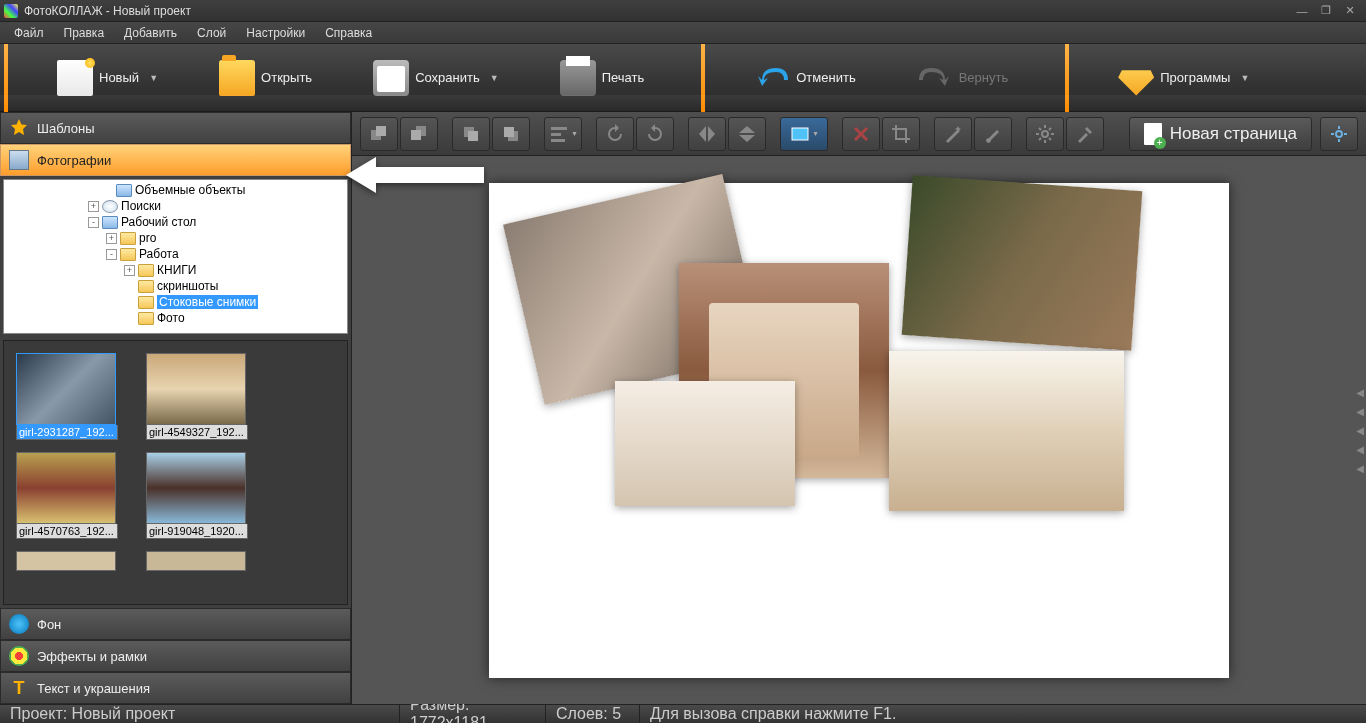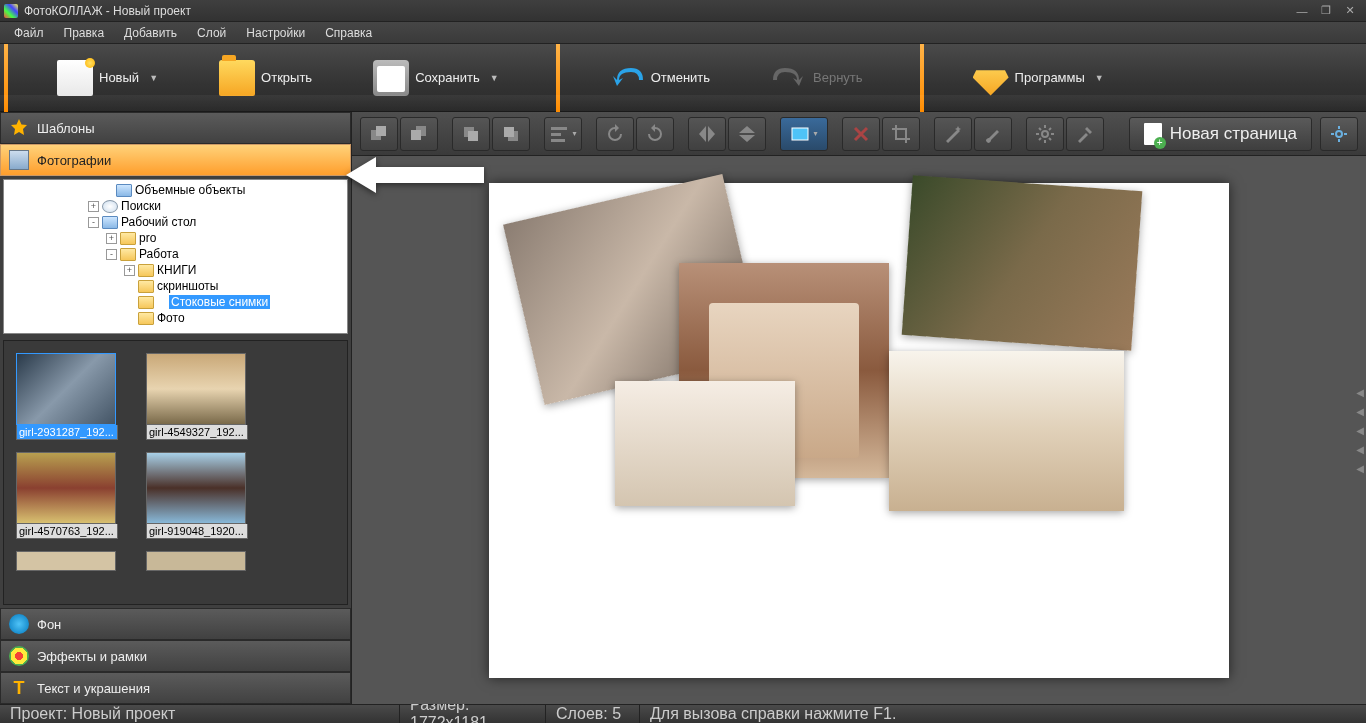--- a/index.html
+++ b/index.html
@@ -54,21 +54,21 @@
 .treewrap { flex:0 0 155px; background:#fff; margin:3px; border:1px solid #888; overflow:auto; position:relative; }
 .tree { font-size:12px; color:#000; padding:2px; }
 .tree-row { display:flex; align-items:center; height:16px; white-space:nowrap; cursor:pointer;}
 .tree-row .ind { display:inline-block;}
 .tree-row .exp { width:11px; height:11px; border:1px solid #999; background:#fff; font-size:9px; line-height:9px; text-align:center; margin-right:3px; color:#555;}
 .tree-row .noexp { width:11px; display:inline-block; margin-right:3px;}
 .tree-row .fico { width:16px; height:13px; margin-right:3px; }
 .fico.folder { background:linear-gradient(#ffe9a3,#f6c75a); border:1px solid #c9a13b; border-radius:1px;}
 .fico.drive { background:linear-gradient(#cde6ff,#8ab8e6); border:1px solid #5a8ac0; border-radius:1px;}
 .fico.search { background:radial-gradient(#fff,#cde); border-radius:50%; border:1px solid #89a;}
-.tree-row.sel span.label { background:#3399ff; color:#fff; padding:0 2px;margin-left:12px;}
+.tree-row.sel span.label { background:#3399ff; color:#fff; padding:0 2px;}
 .treewrap::-webkit-scrollbar { width:17px;}
 .treewrap::-webkit-scrollbar-track { background:#e8e8e8;}
 .treewrap::-webkit-scrollbar-thumb { background:#c0c0c0; border:1px solid #999;}
 
 
 .thumbwrap { flex:1; background:#3a3a3a; margin:3px; border:1px solid #222; overflow-y:scroll; padding:12px; display:flex; flex-wrap:wrap; gap:12px 28px; align-content:flex-start;}
 .thumbwrap::-webkit-scrollbar { width:17px;}
 .thumbwrap::-webkit-scrollbar-track { background:#4a4a4a;}
 .thumbwrap::-webkit-scrollbar-thumb { background:#777; border:1px solid #555; border-radius:2px;}
 .thumb { width:102px; }
@@ -141,20 +141,24 @@
       <span class="caret">▼</span>
   </div>
   <div class="tbar-btn">
     <div class="ico ico-open"></div>
     <span class="lbl">Открыть</span>
   </div>
   <div class="tbar-btn">
     <div class="ico ico-save"></div>
     <span class="lbl">Сохранить</span>
       <span class="caret">▼</span>
+  </div>
+  <div class="tbar-btn">
+    <div class="ico ico-print"></div>
+    <span class="lbl">Печать</span>
   </div>
   <div class="tbar-sep"></div>
   <div class="tbar-btn">
     <div class="ico ico-undo"><svg viewBox="0 0 36 36">
           <path d="M22 8 Q8 8 8 20 L4 16 L8 26 L14 18 L10 20 Q10 12 22 12 Q30 12 30 20 L34 20 Q34 8 22 8 Z" fill="#2aa3e8"></path>
         </svg></div>
     <span class="lbl">Отменить</span>
   </div>
   <div class="tbar-btn disabled">
     <div class="ico ico-redo"><svg viewBox="0 0 36 36">

